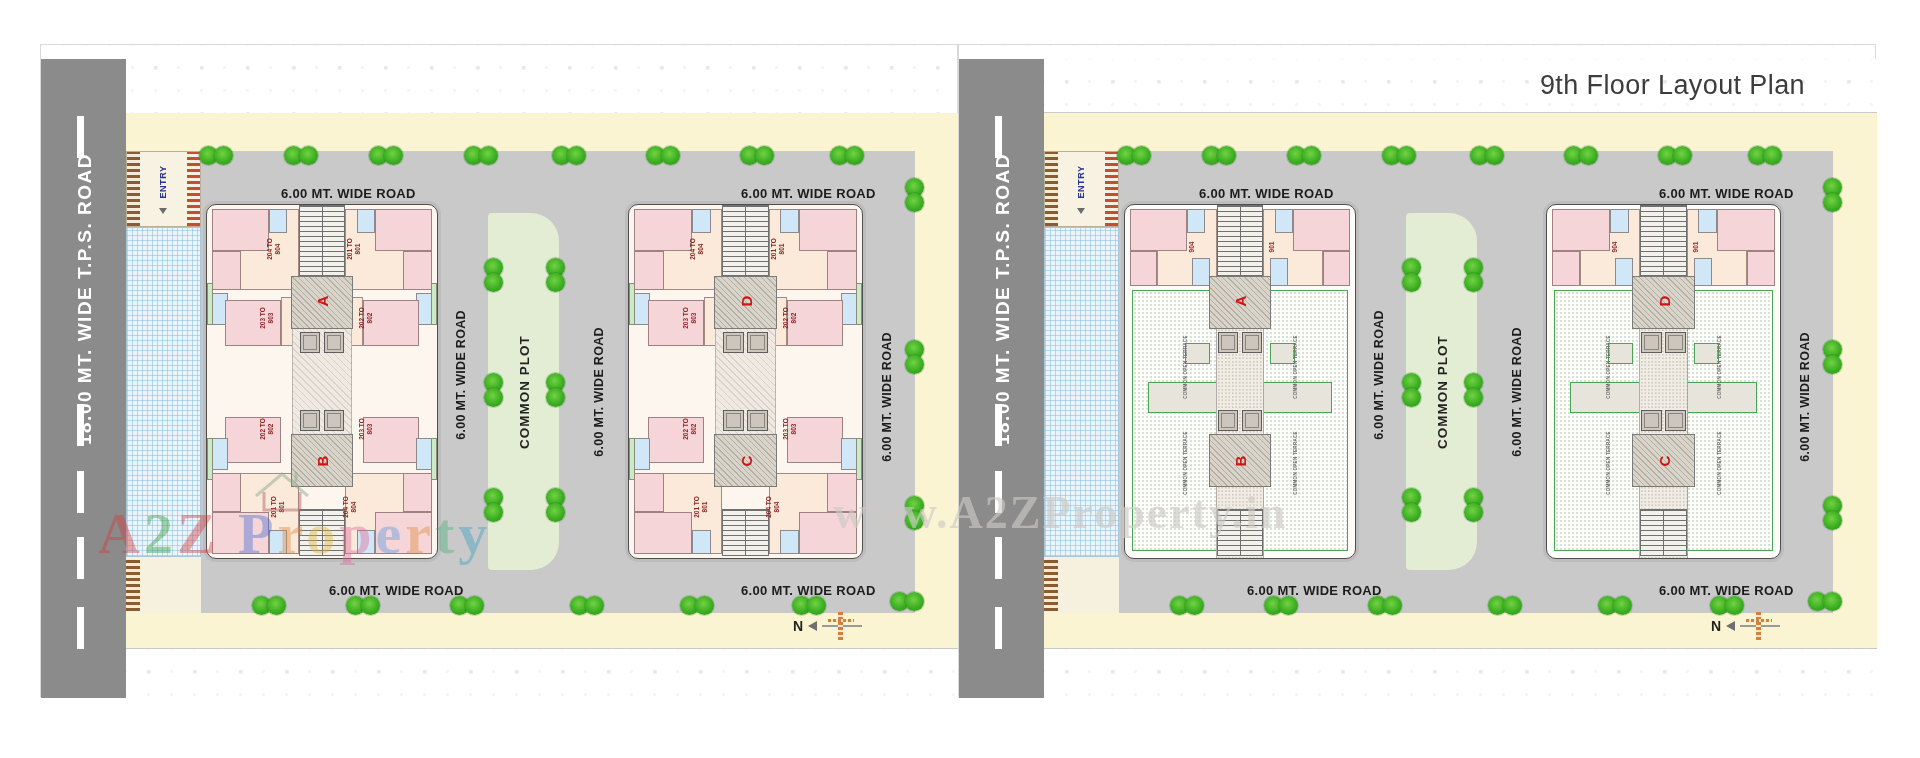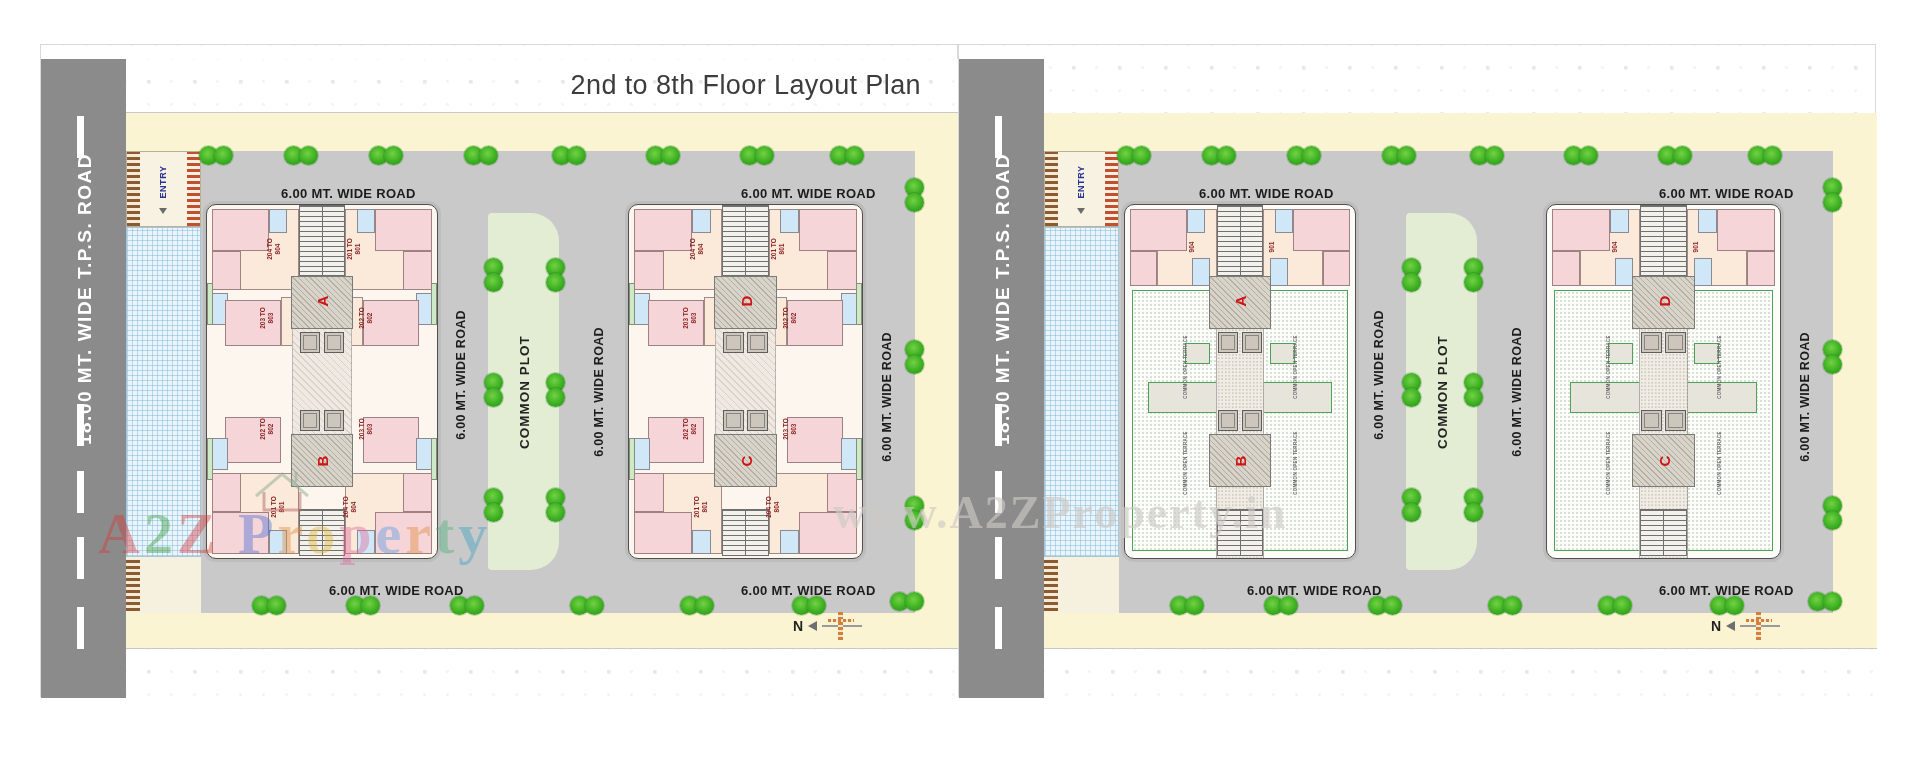--- a/index.html
+++ b/index.html
@@ -90,23 +90,20 @@
 <div id="stage">
     <div class="panel pattern" style="left: 40px;">
       <div class="abs tps-road" style="left: 0px; top: 14px; width: 85px; height: 639px;">
         <div class="abs dash" style="left: 36px; top: 57px; width: 7px; height: 42px;"></div>
         <div class="abs dash" style="left: 36px; top: 345px; width: 7px; height: 42px;"></div>
         <div class="abs dash" style="left: 36px; top: 412px; width: 7px; height: 42px;"></div>
         <div class="abs dash" style="left: 36px; top: 478px; width: 7px; height: 42px;"></div>
         <div class="abs dash" style="left: 36px; top: 548px; width: 7px; height: 42px;"></div>
         <div class="tps-label abs" style="left: 44px; top: 240px; transform: translate(-50%, -50%) rotate(-90deg); white-space: nowrap;">18.00 MT. WIDE T.P.S. ROAD</div>
       </div>
-      <div class="abs pattern" style="left: 85px; top: 14px; width: 833px; height: 54px; border-bottom: 1px solid rgb(201, 201, 201); display: flex; align-items: center; justify-content: flex-end; padding-right: 38px; box-sizing: border-box;">
-        <div class="title">2nd to 8th Floor Layout Plan</div>
-      </div>
       <div class="abs yellow" style="left: 85px; top: 68px; width: 833px; height: 535px;"></div>
       <div class="abs pattern" style="left: 85px; top: 603px; width: 833px; height: 50px; border-top: 1px solid rgb(201, 201, 201);"></div>
       <div class="abs site" style="left: 160px; top: 106px; width: 714px; height: 462px;"></div>
       <div class="abs entrybox" style="left: 85px; top: 106px; width: 75px; height: 76px;">
         <div class="abs post-brown" style="left: 0px; top: 0px; width: 13px; height: 74px;"></div>
         <div class="abs post-red" style="left: 60px; top: 0px; width: 13px; height: 74px;"></div>
         <div class="entrylbl abs" style="left: 36px; top: 30px; transform: translate(-50%, -50%) rotate(-90deg); white-space: nowrap;">ENTRY</div>
         <div class="abs entry-arrow" style="left: 32px; top: 56px; width: 0px; height: 0px;"></div>
       </div>
       <div class="abs bluegrid" style="left: 85px; top: 182px; width: 75px; height: 330px;"></div>
@@ -331,20 +328,23 @@
     </div>
     <div class="panel pattern" style="left: 958px;">
       <div class="abs tps-road" style="left: 0px; top: 14px; width: 85px; height: 639px;">
         <div class="abs dash" style="left: 36px; top: 57px; width: 7px; height: 42px;"></div>
         <div class="abs dash" style="left: 36px; top: 345px; width: 7px; height: 42px;"></div>
         <div class="abs dash" style="left: 36px; top: 412px; width: 7px; height: 42px;"></div>
         <div class="abs dash" style="left: 36px; top: 478px; width: 7px; height: 42px;"></div>
         <div class="abs dash" style="left: 36px; top: 548px; width: 7px; height: 42px;"></div>
         <div class="tps-label abs" style="left: 44px; top: 240px; transform: translate(-50%, -50%) rotate(-90deg); white-space: nowrap;">18.00 MT. WIDE T.P.S. ROAD</div>
       </div>
+      <div class="abs pattern" style="left: 85px; top: 14px; width: 833px; height: 54px; border-bottom: 1px solid rgb(201, 201, 201); display: flex; align-items: center; justify-content: flex-end; padding-right: 72px; box-sizing: border-box;">
+        <div class="title">9th Floor Layout Plan</div>
+      </div>
       <div class="abs yellow" style="left: 85px; top: 68px; width: 833px; height: 535px;"></div>
       <div class="abs pattern" style="left: 85px; top: 603px; width: 833px; height: 50px; border-top: 1px solid rgb(201, 201, 201);"></div>
       <div class="abs site" style="left: 160px; top: 106px; width: 714px; height: 462px;"></div>
       <div class="abs entrybox" style="left: 85px; top: 106px; width: 75px; height: 76px;">
         <div class="abs post-brown" style="left: 0px; top: 0px; width: 13px; height: 74px;"></div>
         <div class="abs post-red" style="left: 60px; top: 0px; width: 13px; height: 74px;"></div>
         <div class="entrylbl abs" style="left: 36px; top: 30px; transform: translate(-50%, -50%) rotate(-90deg); white-space: nowrap;">ENTRY</div>
         <div class="abs entry-arrow" style="left: 32px; top: 56px; width: 0px; height: 0px;"></div>
       </div>
       <div class="abs bluegrid" style="left: 85px; top: 182px; width: 75px; height: 330px;"></div>

